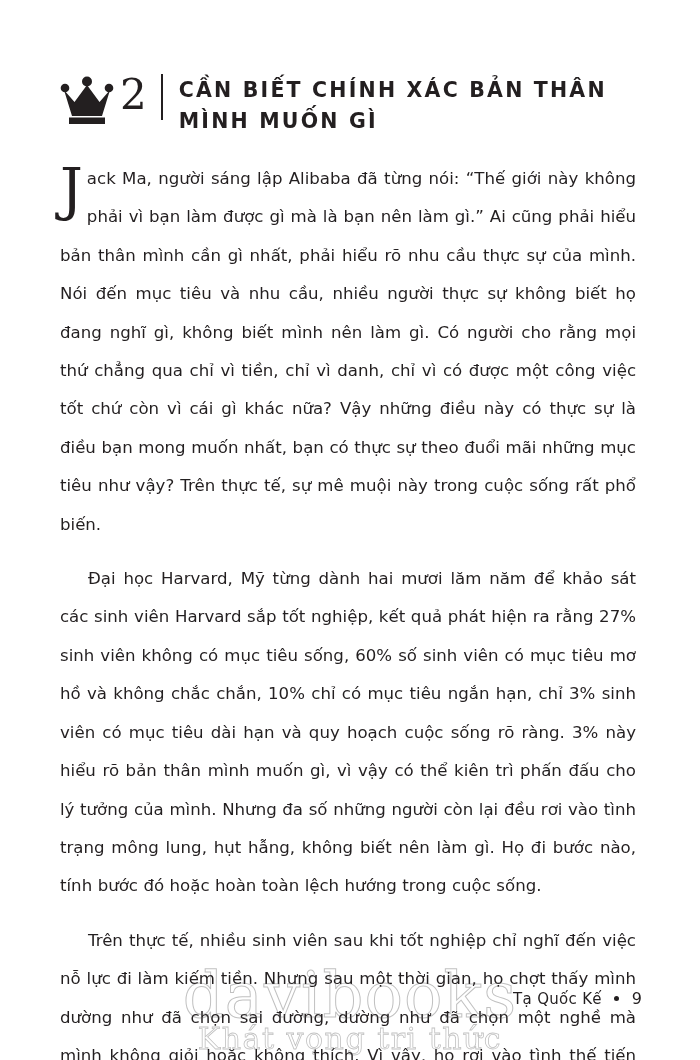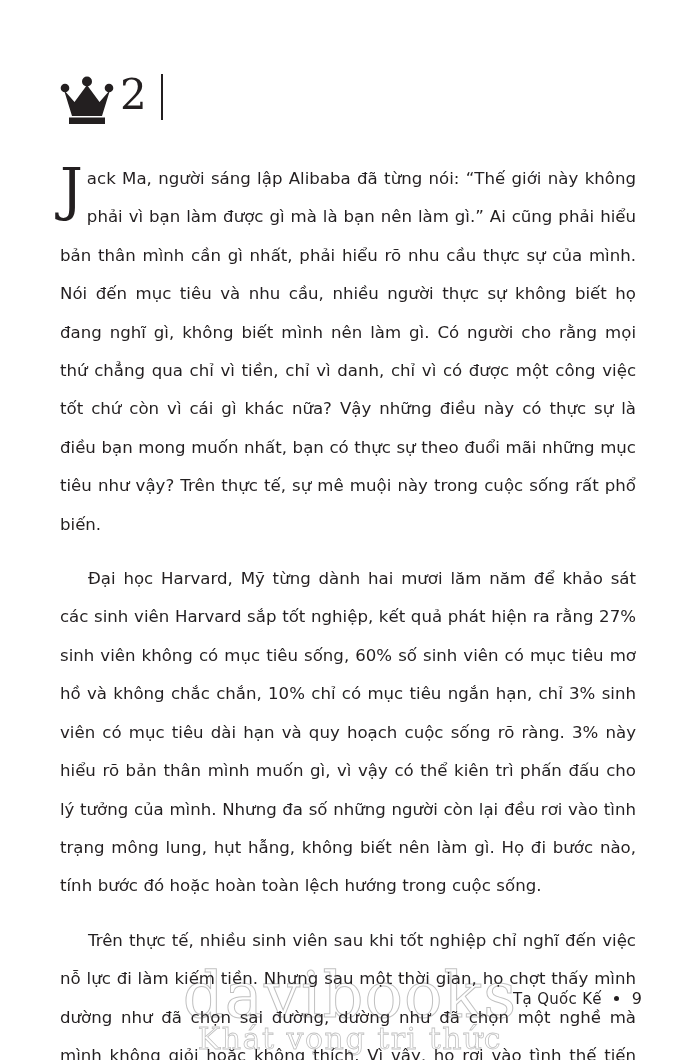--- a/index.html
+++ b/index.html
@@ -177,20 +177,21 @@
           <circle cx="5" cy="12" r="4.3"></circle>
           <circle cx="27" cy="5.5" r="5"></circle>
           <circle cx="49" cy="12" r="4.3"></circle>
           <path d="M4 14 L12 40 L42 40 L50 14 L39.5 26 L27 9 L14.5 26 Z"></path>
           <rect x="9" y="41.5" width="36" height="6.5"></rect>
         </g>
       </svg>
     </span>
     <div class="chapter-number">2</div>
     <div class="chapter-rule"></div>
+    <div class="chapter-title">CẦN BIẾT CHÍNH XÁC BẢN THÂN MÌNH MUỐN GÌ</div>
   </div>
 
   <div class="body-text">
     <p class="para first">
       <span class="dropcap">J</span><span>ack Ma, người sáng lập Alibaba đã từng nói: “Thế giới này không phải vì bạn làm được gì mà là bạn nên làm gì.” Ai cũng phải hiểu bản thân mình cần gì nhất, phải hiểu rõ nhu cầu thực sự của mình. Nói đến mục tiêu và nhu cầu, nhiều người thực sự không biết họ đang nghĩ gì, không biết mình nên làm gì. Có người cho rằng mọi thứ chẳng qua chỉ vì tiền, chỉ vì danh, chỉ vì có được một công việc tốt chứ còn vì cái gì khác nữa? Vậy những điều này có thực sự là điều bạn mong muốn nhất, bạn có thực sự theo đuổi mãi những mục tiêu như vậy? Trên thực tế, sự mê muội này trong cuộc sống rất phổ biến.</span>
     </p>
     <p class="para">Đại học Harvard, Mỹ từng dành hai mươi lăm năm để khảo sát các sinh viên Harvard sắp tốt nghiệp, kết quả phát hiện ra rằng 27% sinh viên không có mục tiêu sống, 60% số sinh viên có mục tiêu mơ hồ và không chắc chắn, 10% chỉ có mục tiêu ngắn hạn, chỉ 3% sinh viên có mục tiêu dài hạn và quy hoạch cuộc sống rõ ràng. 3% này hiểu rõ bản thân mình muốn gì, vì vậy có thể kiên trì phấn đấu cho lý tưởng của mình. Nhưng đa số những người còn lại đều rơi vào tình trạng mông lung, hụt hẫng, không biết nên làm gì. Họ đi bước nào, tính bước đó hoặc hoàn toàn lệch hướng trong cuộc sống.</p>
     <p class="para">Trên thực tế, nhiều sinh viên sau khi tốt nghiệp chỉ nghĩ đến việc nỗ lực đi làm kiếm tiền. Nhưng sau một thời gian, họ chợt thấy mình dường như đã chọn sai đường, dường như đã chọn một nghề mà mình không giỏi hoặc không thích. Vì vậy, họ rơi vào tình thế tiến thoái lưỡng nan giữa lựa chọn nhảy việc hay ở lại. Thực chất đây là hậu quả của việc lựa chọn công việc không rõ ràng. Nhiều người không có kế</p>
   </div>
 

